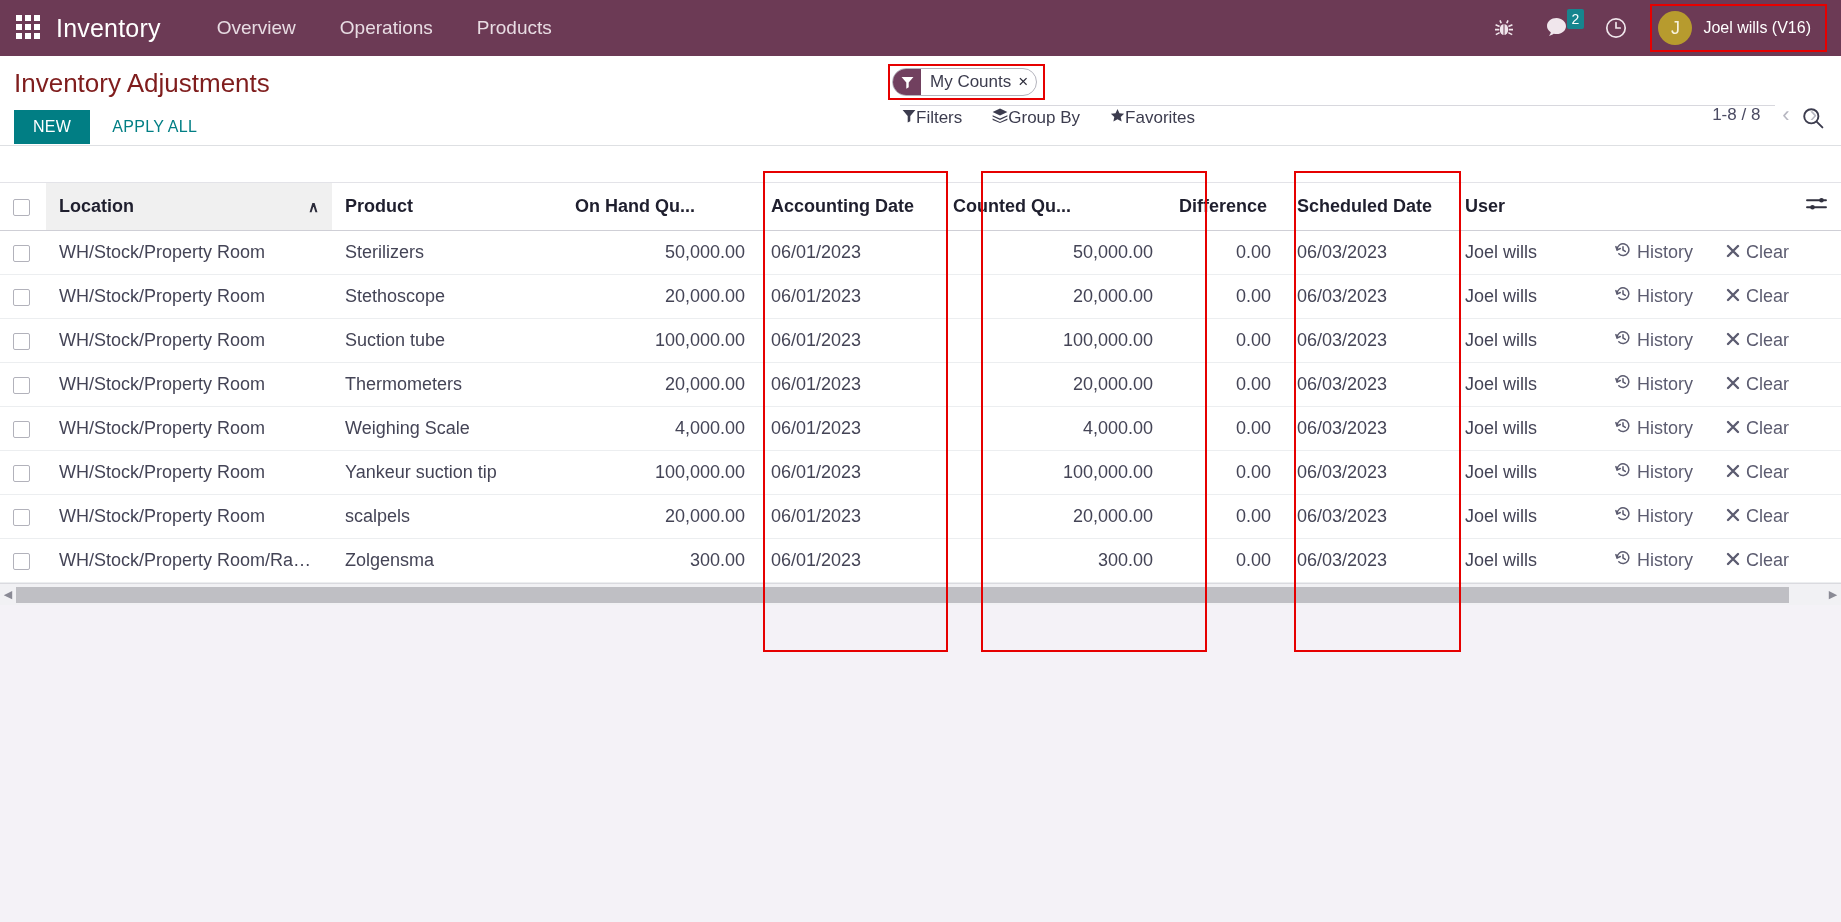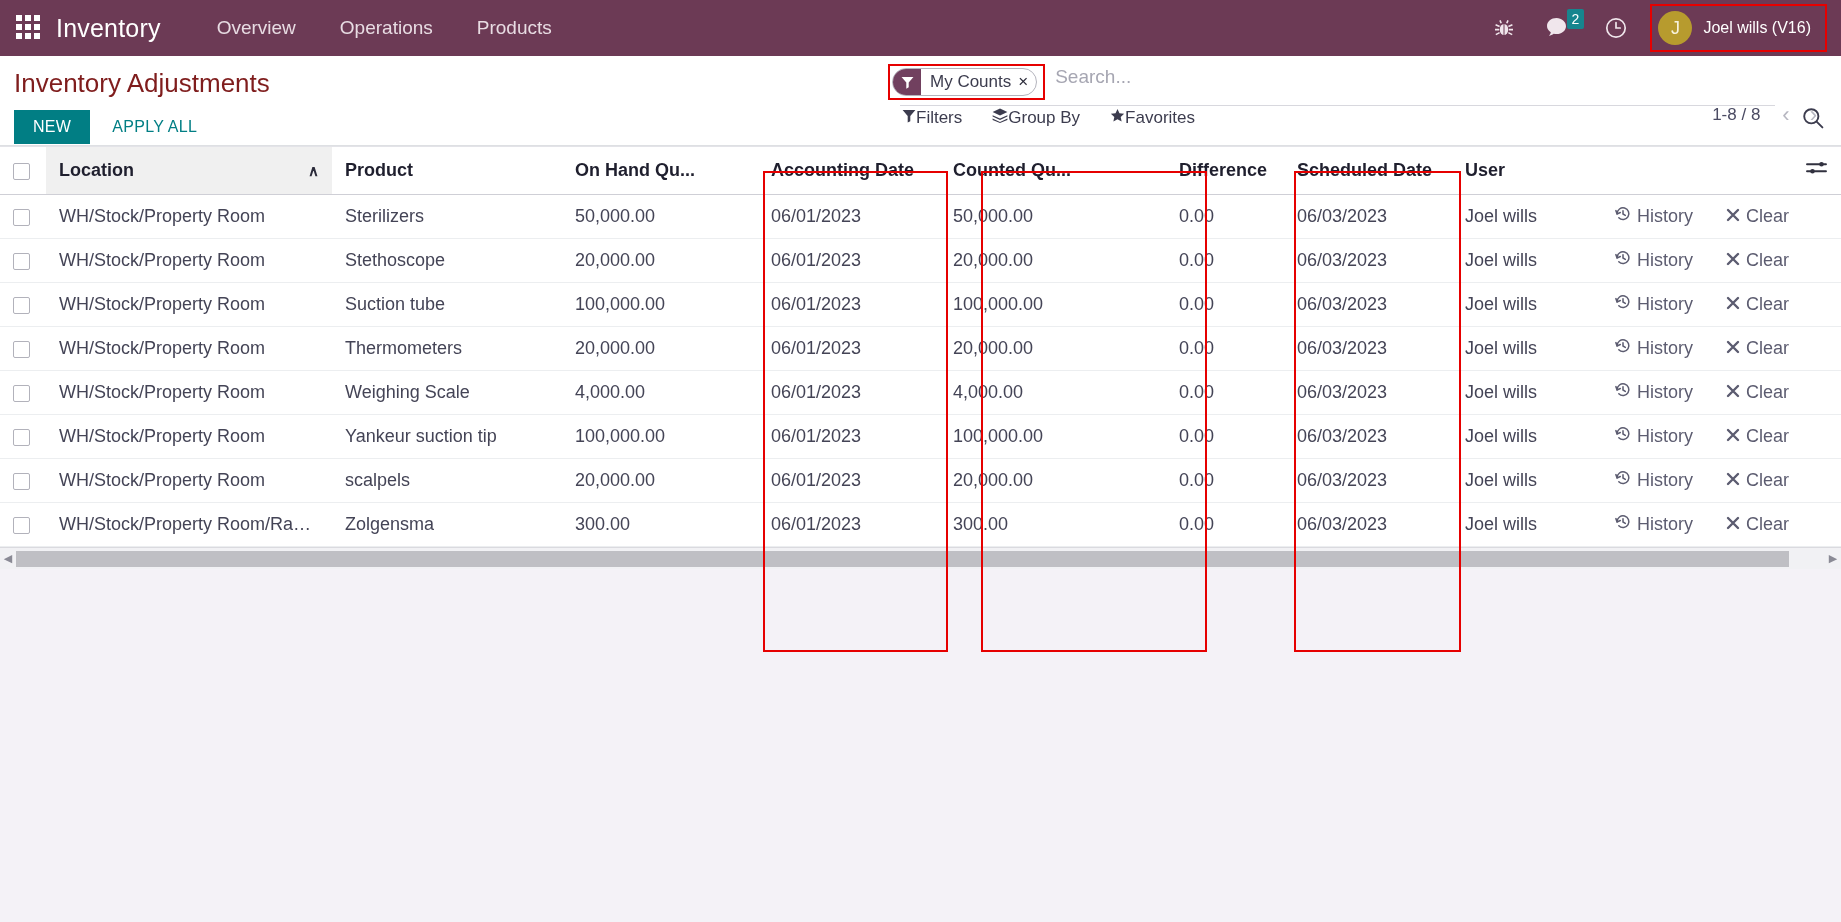--- a/index.html
+++ b/index.html
@@ -235,20 +235,21 @@
 
   
   .table-wrap {
     background: #ffffff;
     position: relative;
   }
   table.olist {
     width: 1841px;
     border-collapse: collapse;
     table-layout: fixed;
+    margin-top: 36px;
   }
   table.olist thead th {
     font-size: 18px;
     color: #1f1f2e;
     font-weight: bold;
     text-align: left;
     padding: 12px 13px;
     border-bottom: 1px solid #cfcfd6;
     border-top: 1px solid #e3e3e8;
     vertical-align: middle;
@@ -259,21 +260,21 @@
   th.chk { width: 46px; padding-left: 16px; padding-right: 0; }
   table.olist tbody td {
     font-size: 18px;
     color: #444456;
     padding: 11px 13px;
     border-bottom: 1px solid #eceef0;
     white-space: nowrap;
     overflow: hidden;
     text-overflow: ellipsis;
   }
-  td.num { }
+  td.num { text-align: right; }
   td.chk { padding-left: 16px; padding-right: 0; }
   .cbox {
     width: 17px; height: 17px;
     border: 1px solid #b2b2bb;
     background: #fff;
     display: inline-block;
     vertical-align: middle;
     cursor: pointer;
     border-radius: 2px;
   }
@@ -405,21 +406,20 @@
         <div class="facet">
           <div class="facet-icon">
             <svg width="13" height="13" viewBox="0 0 14 14" fill="#ffffff">
               <path d="M0.6 1h12.8L8.3 7.1v5.1l-2.6 1.4V7.1z"></path>
             </svg>
           </div>
           <div class="facet-label">My Counts</div>
           <div class="facet-x">×</div>
         </div>
       </div>
-      <input class="search-input" type="text" value="" placeholder="Search..." style="">
     </div>
     <div class="search-magnifier">
       <svg width="24" height="24" viewBox="0 0 24 24" fill="none" stroke="#3c3c4e" stroke-width="1.9">
         <circle cx="10.3" cy="10.3" r="7.1"></circle>
         <path d="M15.6 15.6 L21.4 21.4" stroke-linecap="round"></path>
       </svg>
     </div>
 
     <div class="cp-bottom">
       <div class="dropdown-toggle">

